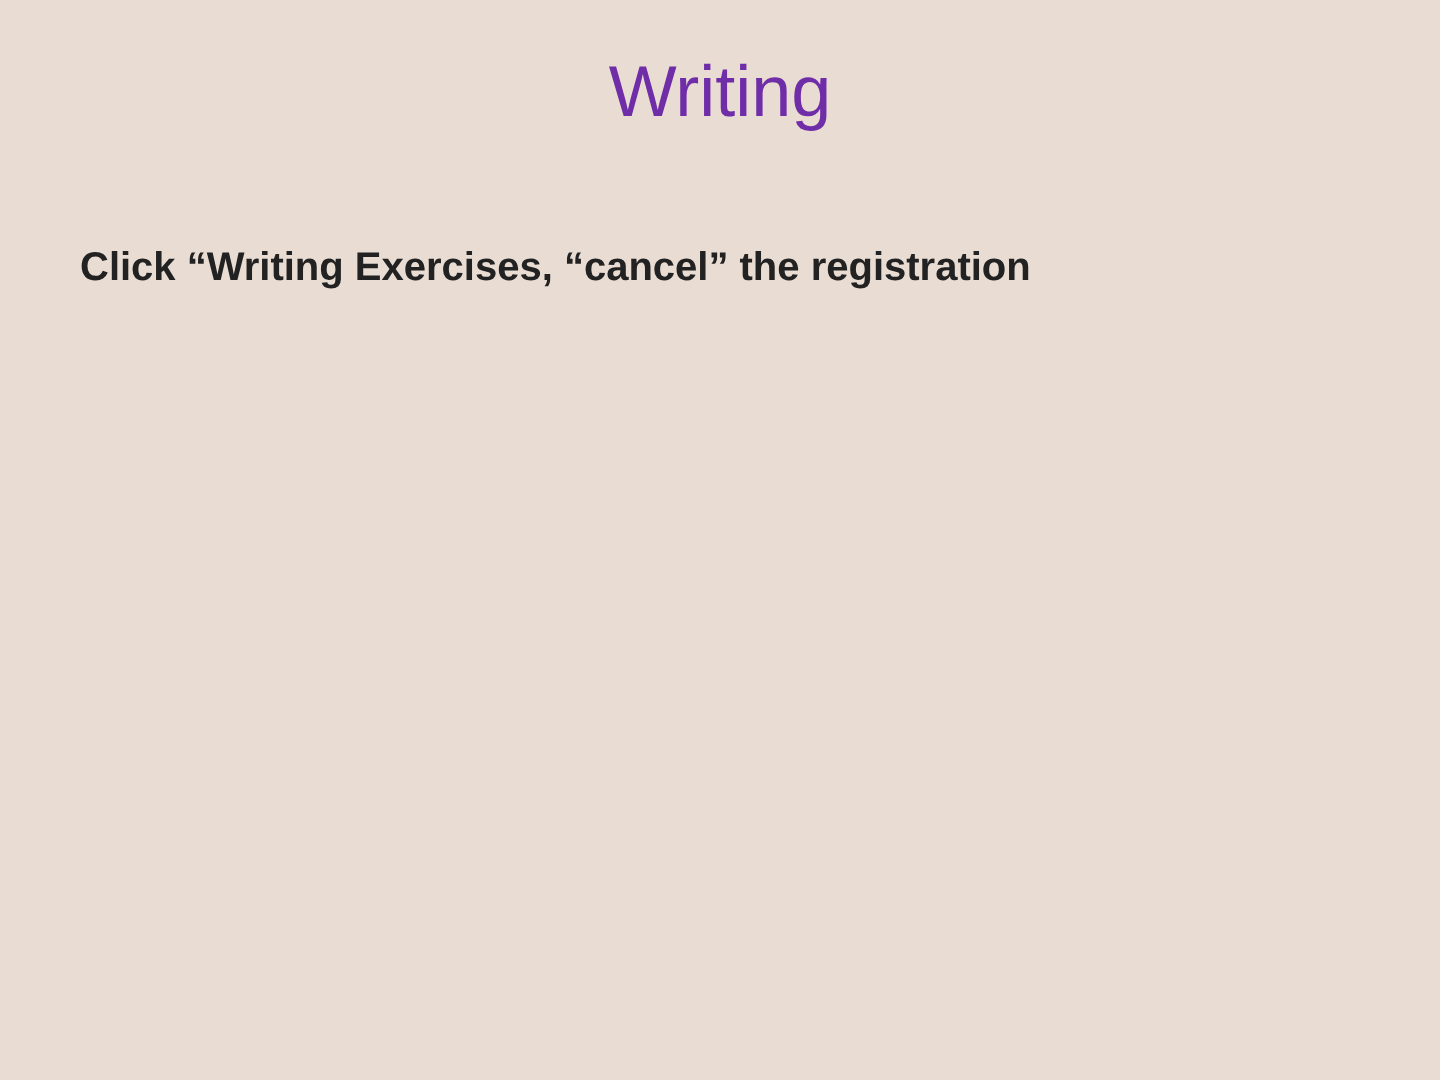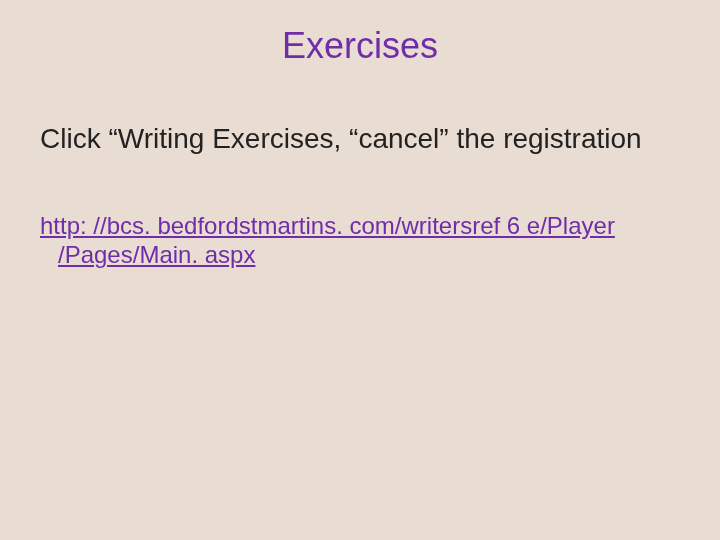--- a/index.html
+++ b/index.html
@@ -18,25 +18,26 @@
     padding: 25px 40px 40px 40px;
   }
   .title {
     text-align: center;
     font-size: 36px;
     color: #6f2da8;
     margin: 0 0 55px 0;
     font-weight: normal;
   }
   .body-text {
-    font-size: 28px;
+    font-size: 20px;
     color: #222;
     line-height: 1.22;
     margin-bottom: 55px;
     padding-left: 0;
+    font-weight: bold;
   }
   .body-text .line2 {
     padding-left: 18px;
     display: block;
   }
   .link {
     font-size: 24px;
     color: #6f2da8;
     text-decoration: underline;
     line-height: 1.22;
@@ -45,23 +46,19 @@
   }
   .link .line2 {
     padding-left: 18px;
     display: block;
   }
 </style>
 </head>
 <body>
 
 <div class="slide">
-  <h1 class="title">Exercises</h1>
+  <h1 class="title">Writing</h1>
 
   <div class="body-text">
     <span>Click “Writing Exercises, “cancel” the registration</span>
   </div>
 
-  <a class="link">
-    <span>http: //bcs. bedfordstmartins. com/writersref 6 e/Player</span>
-    <span class="line2">/Pages/Main. aspx</span>
-  </a>
 </div>
 
 </body></html>

